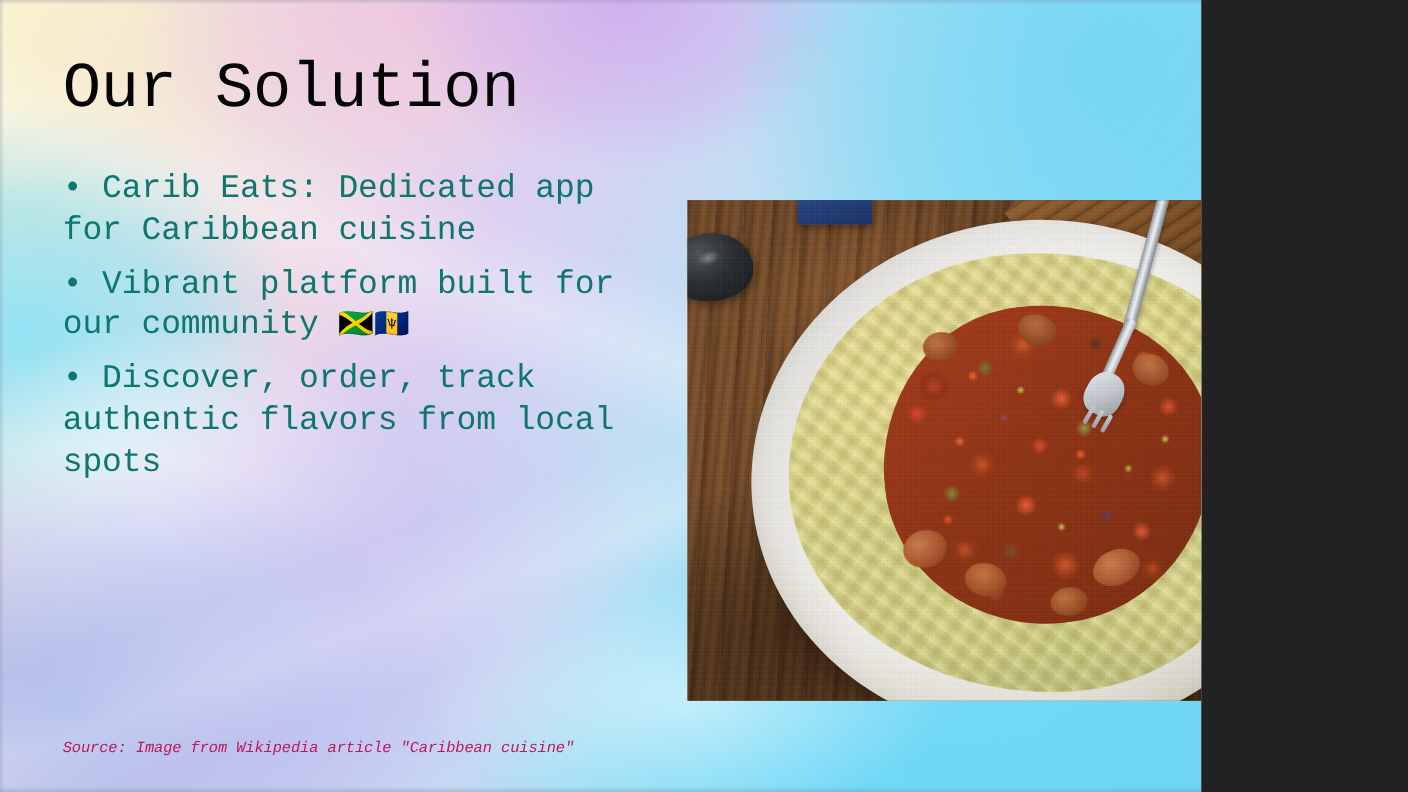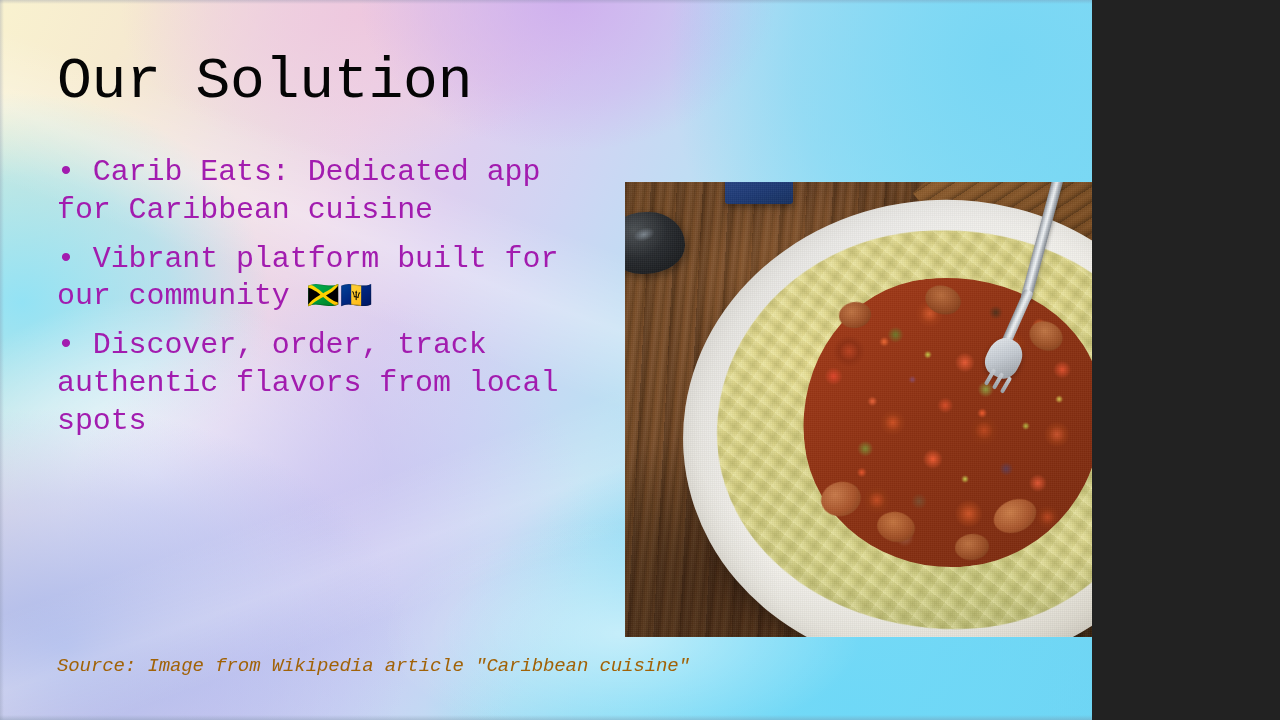--- a/index.html
+++ b/index.html
@@ -104,36 +104,36 @@
   }
   #bullets {
     position: absolute;
     left: 57px;
     top: 154px;
     width: 520px;
   }
   .bullet {
     font-size: 30px;
     line-height: 1.26;
-    color: #a21caf;
+    color: #0f766e;
     margin-bottom: 11px;
     letter-spacing: -0.1px;
   }
   .bullet .dot { }
   .flags {
     font-size: 26px;
     letter-spacing: 0px;
   }
   #caption {
     position: absolute;
     left: 57px;
-    top: 655px;
-    font-size: 19px;
+    top: 673px;
+    font-size: 14px;
     font-style: italic;
-    color: #a16207;
+    color: #be185d;
     letter-spacing: -0.1px;
     white-space: nowrap;
   }
 
   
   #photo {
     position: absolute;
     left: 625px;
     top: 182px;
     width: 608px;

